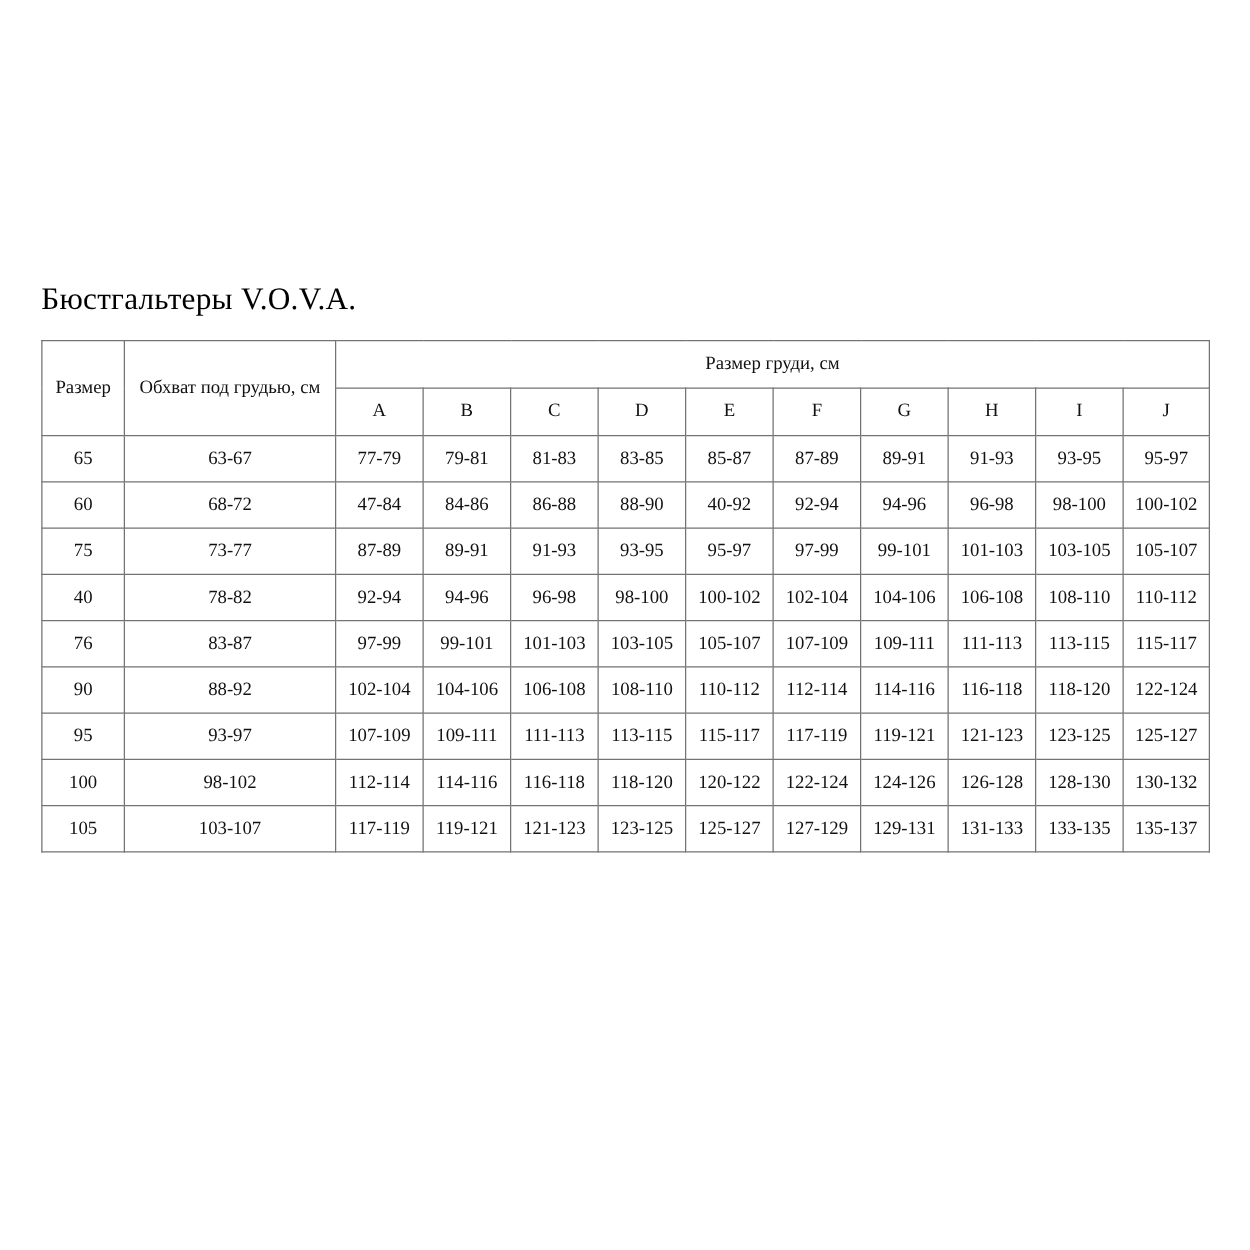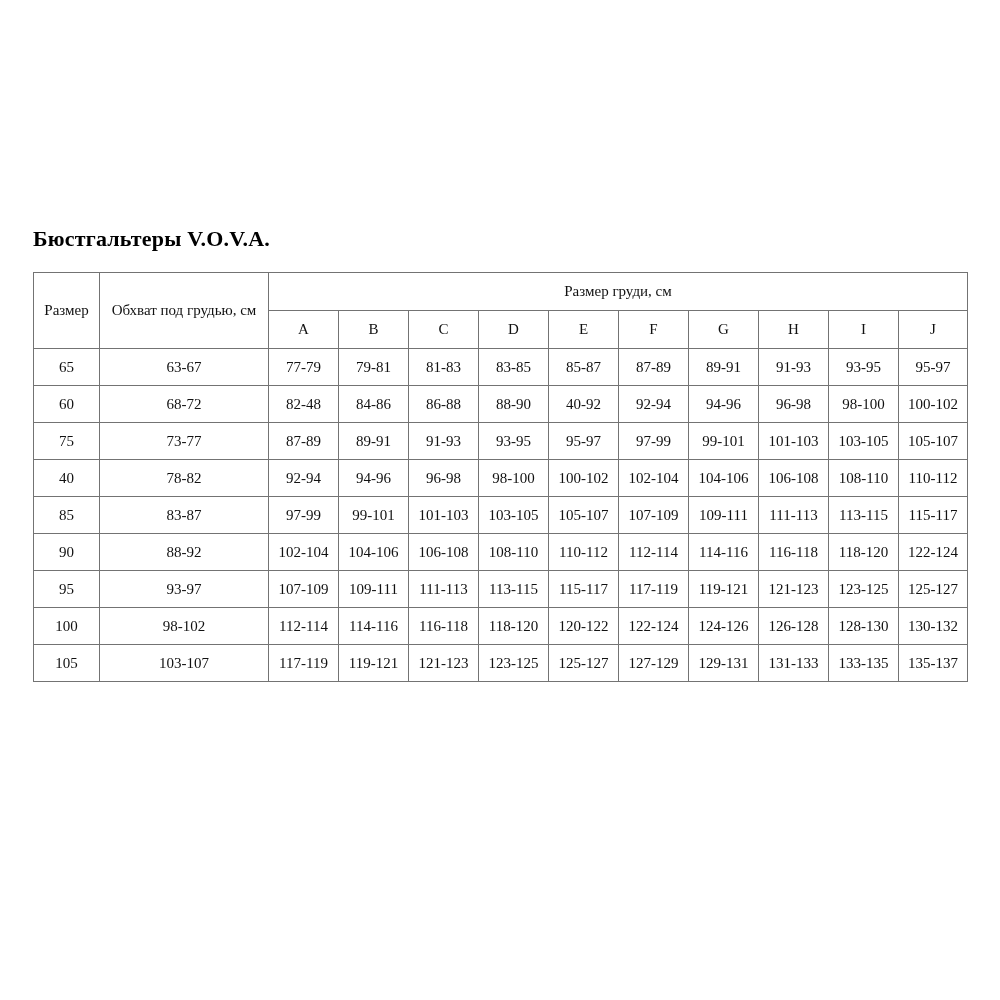--- a/index.html
+++ b/index.html
@@ -14,22 +14,22 @@
     height: 1000px;
     background: #ffffff;
     font-family: "Liberation Serif", serif;
     color: #111111;
   }
   .page-title {
     position: absolute;
     left: 33px;
     top: 226px;
     margin: 0;
-    font-size: 22px;
-    font-weight: bold;
+    font-size: 25px;
+    font-weight: normal;
     color: #000000;
     letter-spacing: 0.2px;
   }
   table.size-table {
     position: absolute;
     left: 33px;
     top: 272px;
     width: 935px;
     border-collapse: collapse;
     table-layout: fixed;
@@ -106,21 +106,21 @@
           <td>85-87</td>
           <td>87-89</td>
           <td>89-91</td>
           <td>91-93</td>
           <td>93-95</td>
           <td>95-97</td>
         </tr>
         <tr>
           <td>60</td>
           <td>68-72</td>
-          <td>82-48</td>
+          <td>47-84</td>
           <td>84-86</td>
           <td>86-88</td>
           <td>88-90</td>
           <td>40-92</td>
           <td>92-94</td>
           <td>94-96</td>
           <td>96-98</td>
           <td>98-100</td>
           <td>100-102</td>
         </tr>
@@ -146,21 +146,21 @@
           <td>96-98</td>
           <td>98-100</td>
           <td>100-102</td>
           <td>102-104</td>
           <td>104-106</td>
           <td>106-108</td>
           <td>108-110</td>
           <td>110-112</td>
         </tr>
         <tr>
-          <td>85</td>
+          <td>76</td>
           <td>83-87</td>
           <td>97-99</td>
           <td>99-101</td>
           <td>101-103</td>
           <td>103-105</td>
           <td>105-107</td>
           <td>107-109</td>
           <td>109-111</td>
           <td>111-113</td>
           <td>113-115</td>

